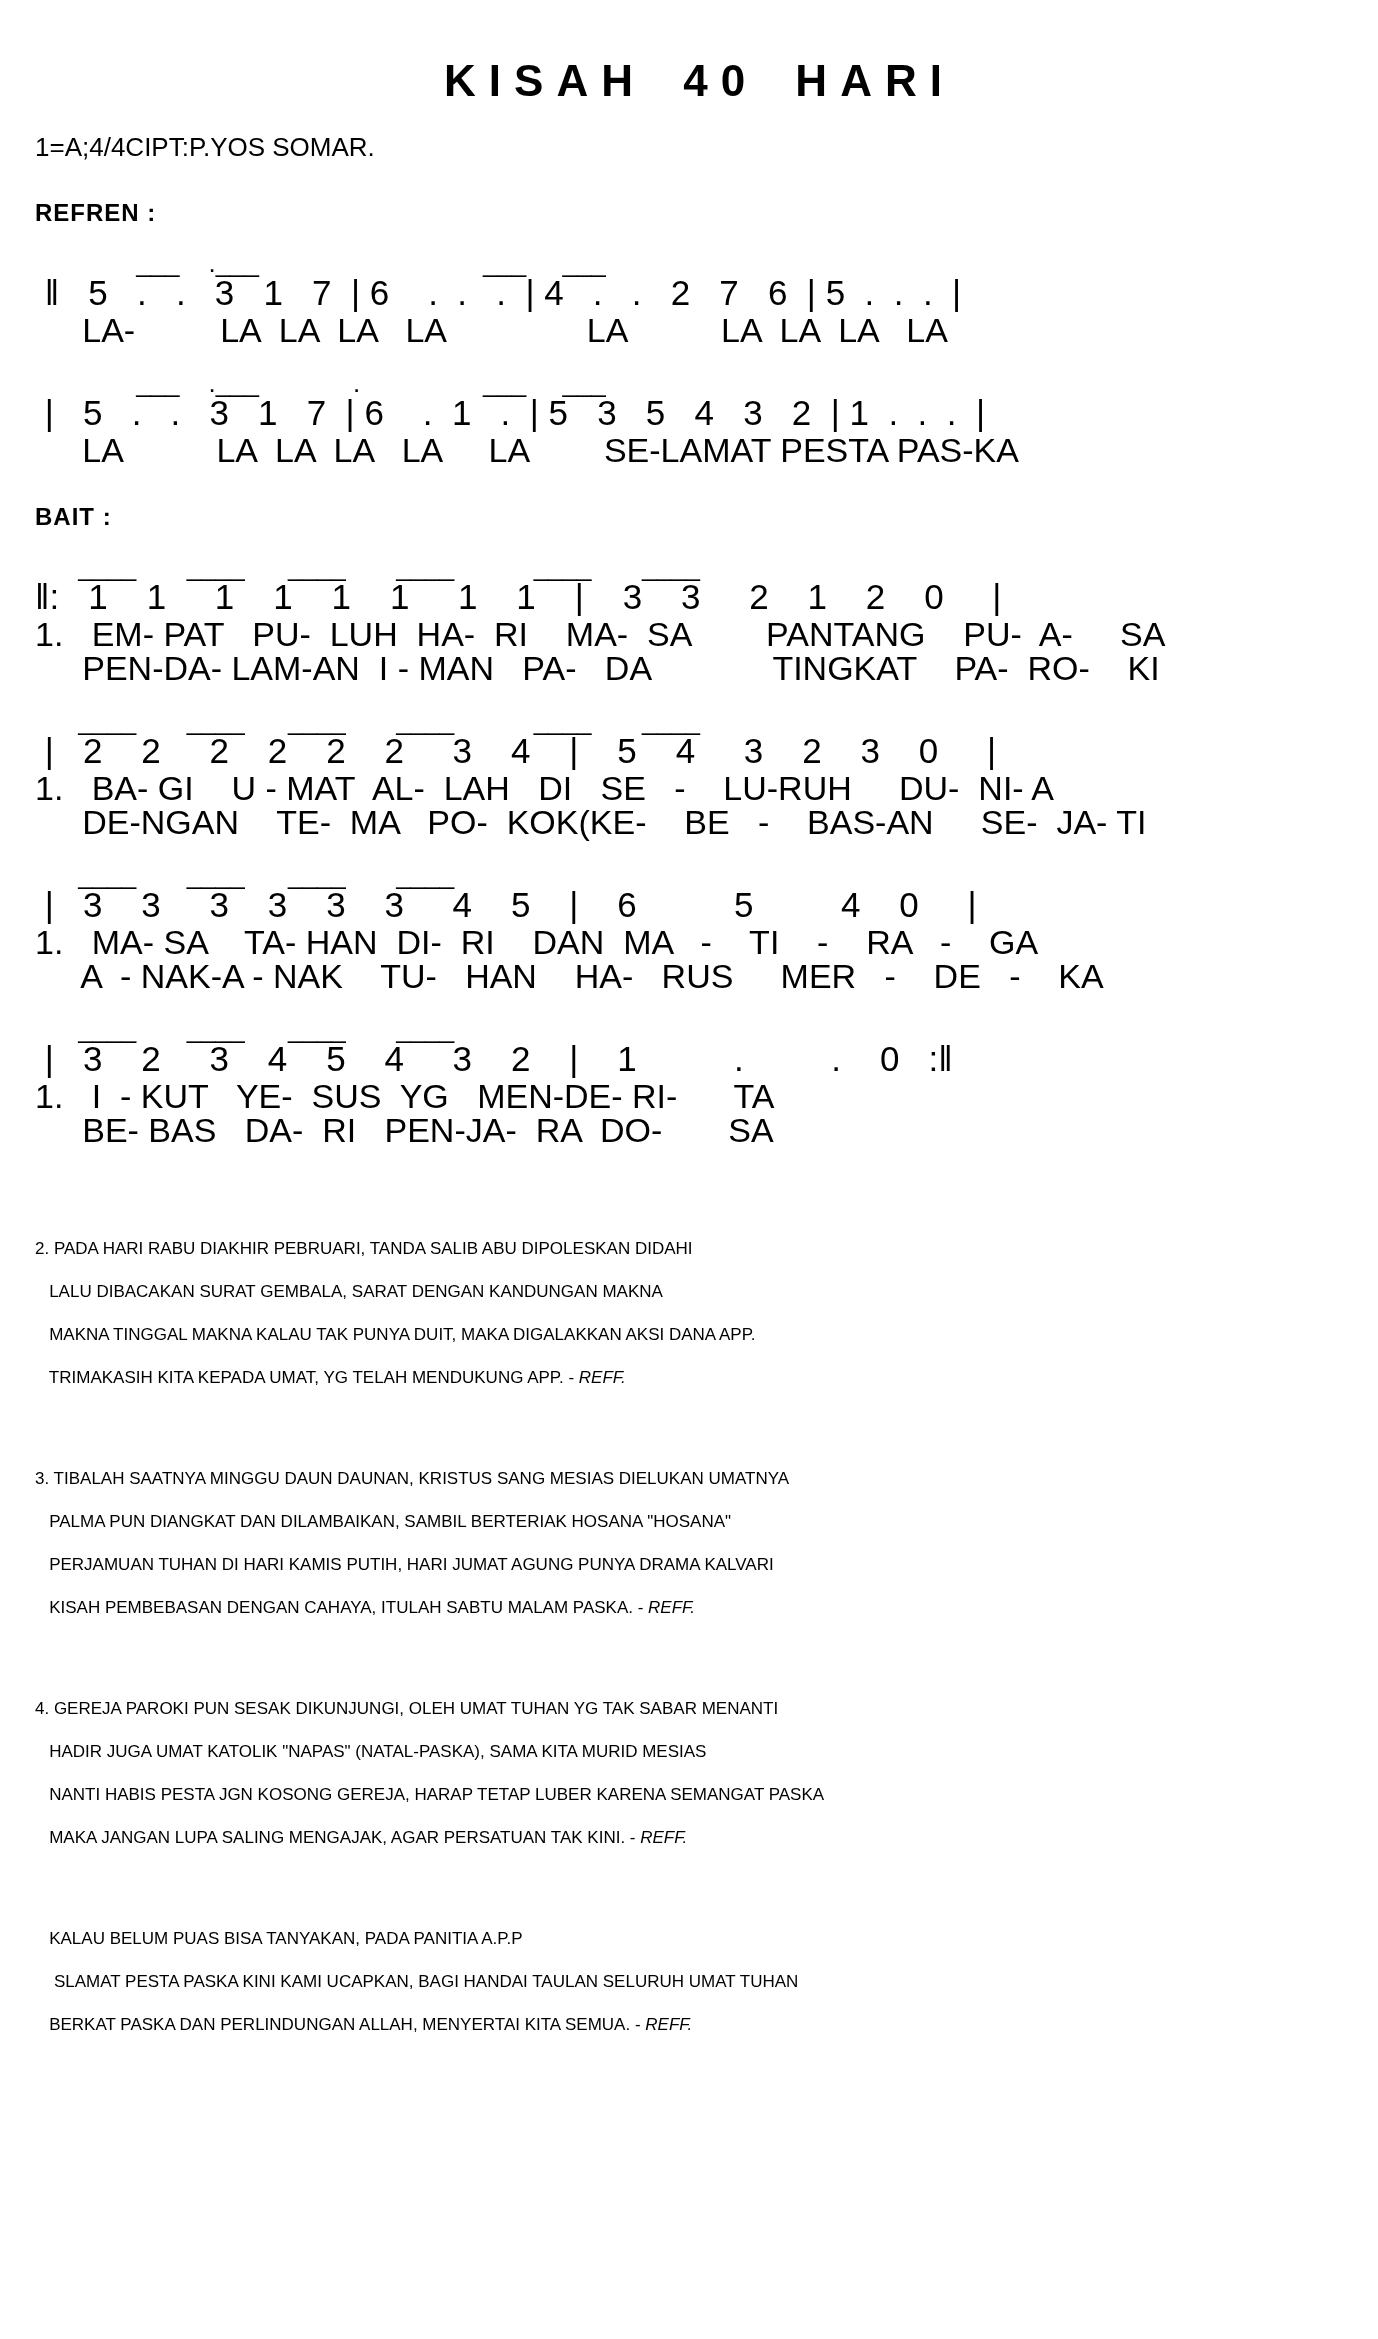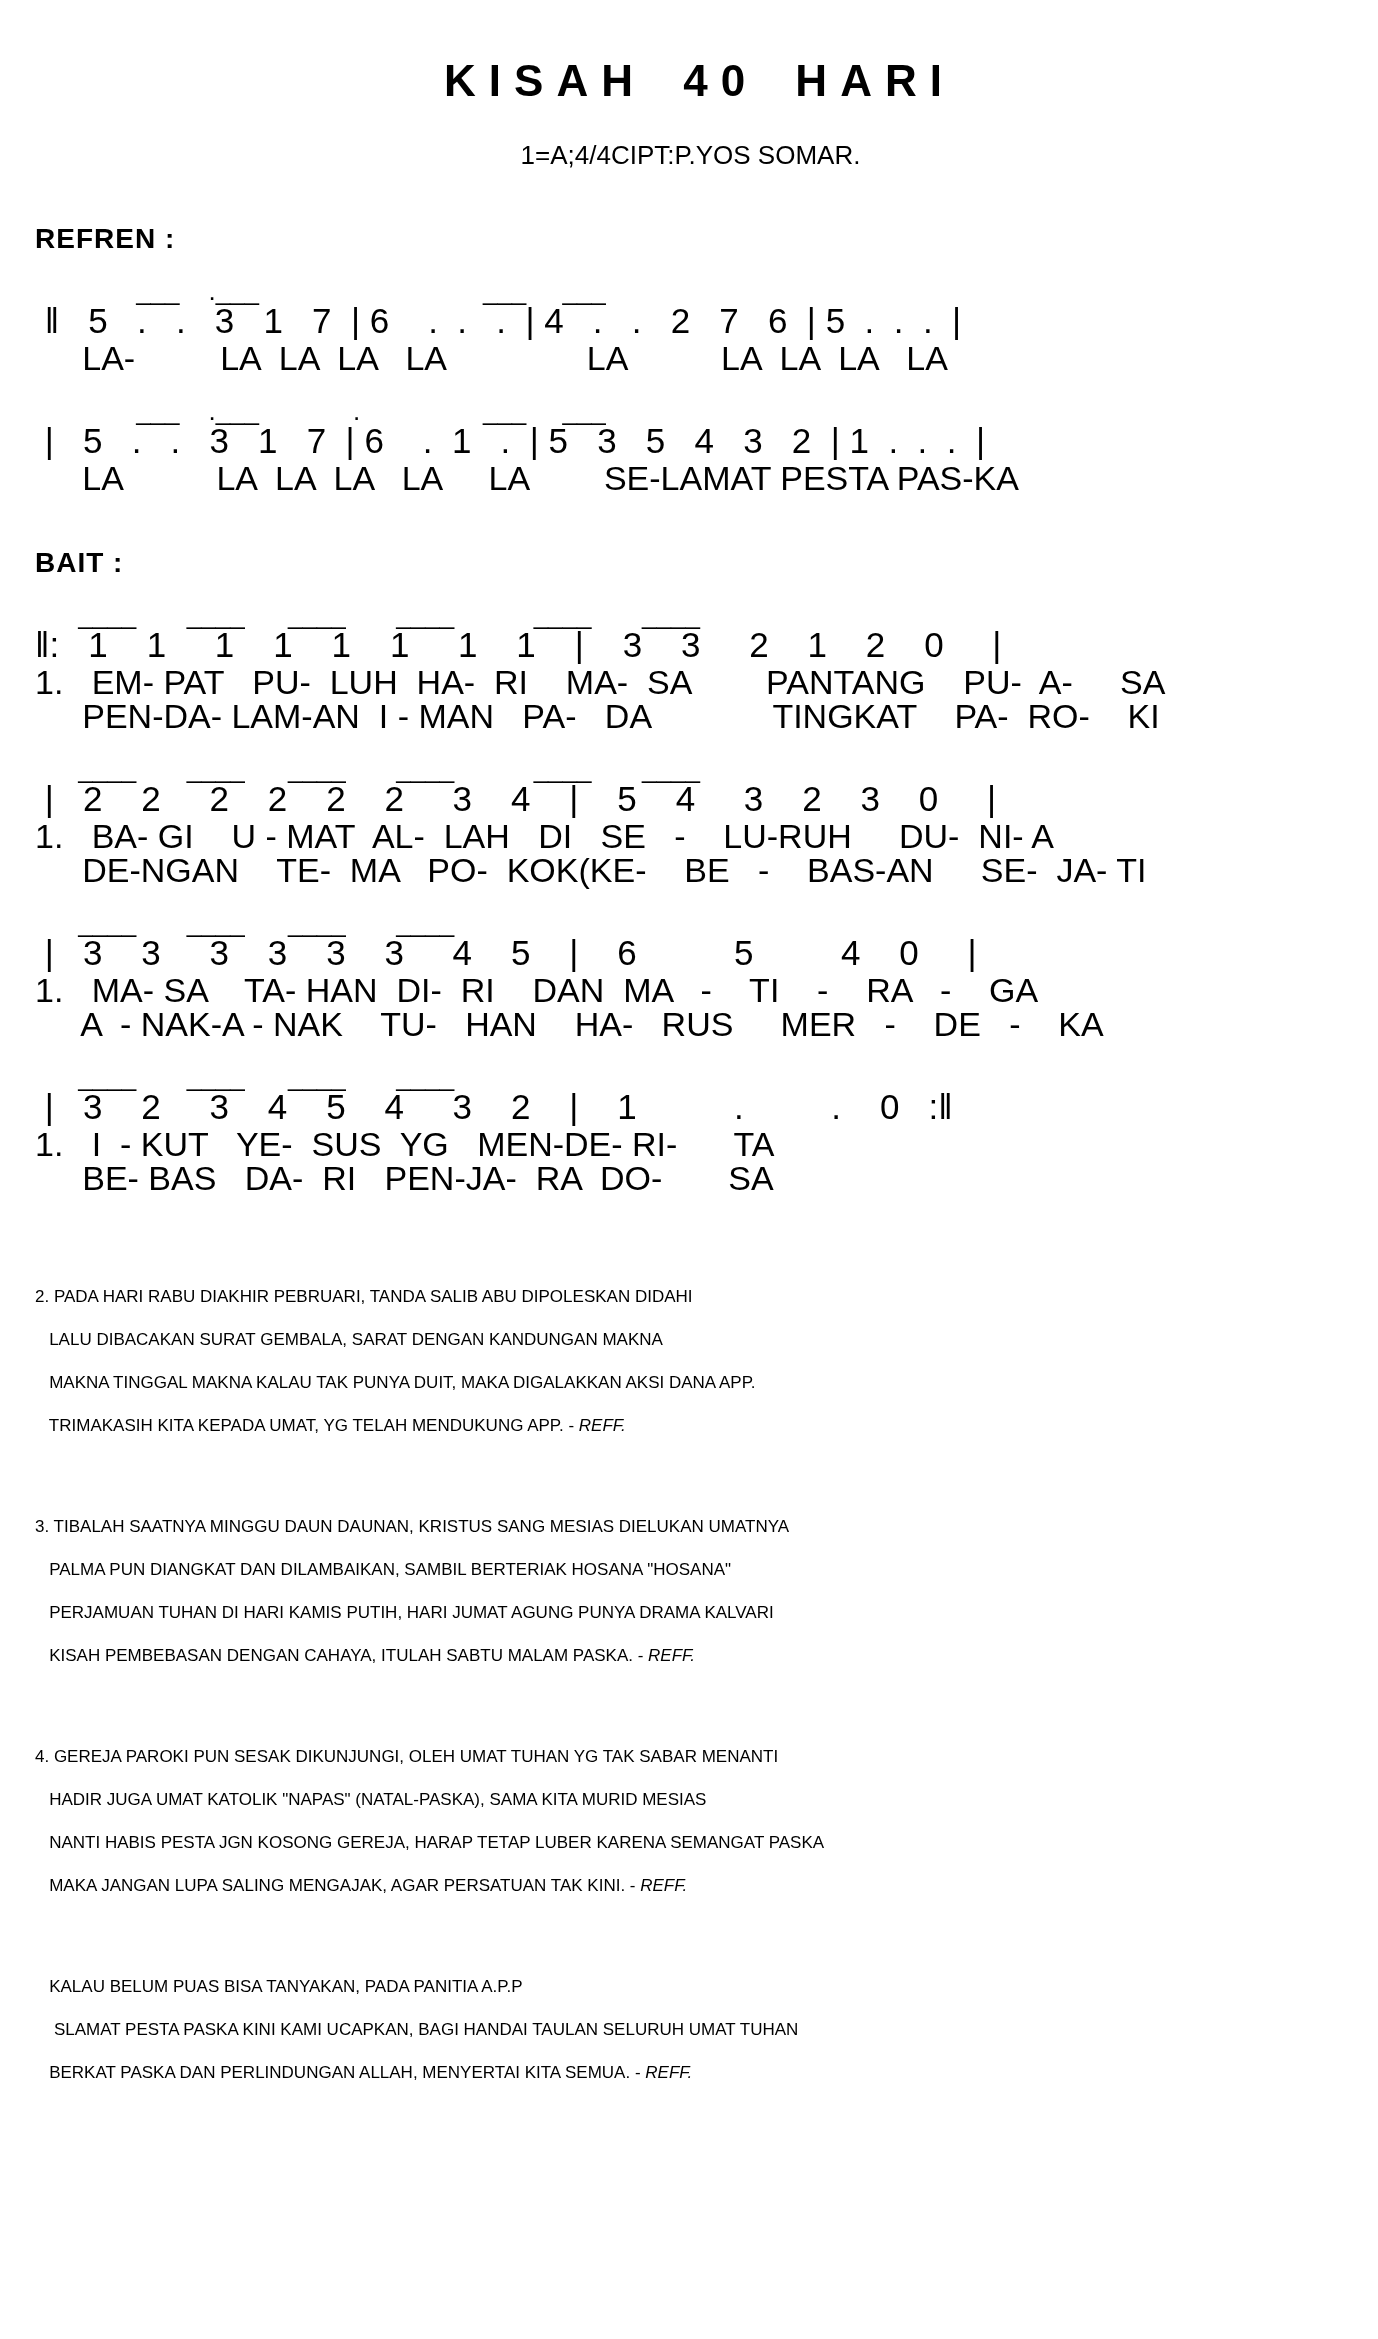--- a/index.html
+++ b/index.html
@@ -1,22 +1,22 @@
 <!DOCTYPE html>
 <html><head>
 <meta charset="utf-8">
 <style>
   html,body{margin:0;padding:0;background:#ffffff;}
   body{width:1378px;height:2339px;color:#000;}
   .page{box-sizing:border-box;width:1378px;height:2339px;padding:46px 14px 0 35px;
         font-family:Liberation Sans, sans-serif;overflow:hidden;}
   .title{text-align:center;font-size:44px;font-weight:bold;letter-spacing:13px;word-spacing:12px;
          margin-top:10px;white-space:pre;}
-  .meta{display:flex;justify-content:center;font-size:26px;margin-top:34px;padding-right:18px;}
-  .heading{font-size:28px;font-weight:bold;margin-top:52px;letter-spacing:1px;}
+  .meta{display:flex;justify-content:flex-start;font-size:26px;margin-top:26px;padding-right:18px;}
+  .heading{font-size:24px;font-weight:bold;margin-top:36px;letter-spacing:1px;}
   .system{margin-top:26px;}
   .over{white-space:pre;font-size:26px;line-height:20px;height:20px;}
   .notes{white-space:pre;font-size:35px;line-height:40px;}
   .lyr{white-space:pre;font-size:34px;line-height:34px;}
   .verse{font-size:17px;margin-top:58px;}
   .verse.first{margin-top:80px;}
   .vline{white-space:pre;line-height:43px;}
   .reff{font-style:italic;}
 </style>
 </head>

